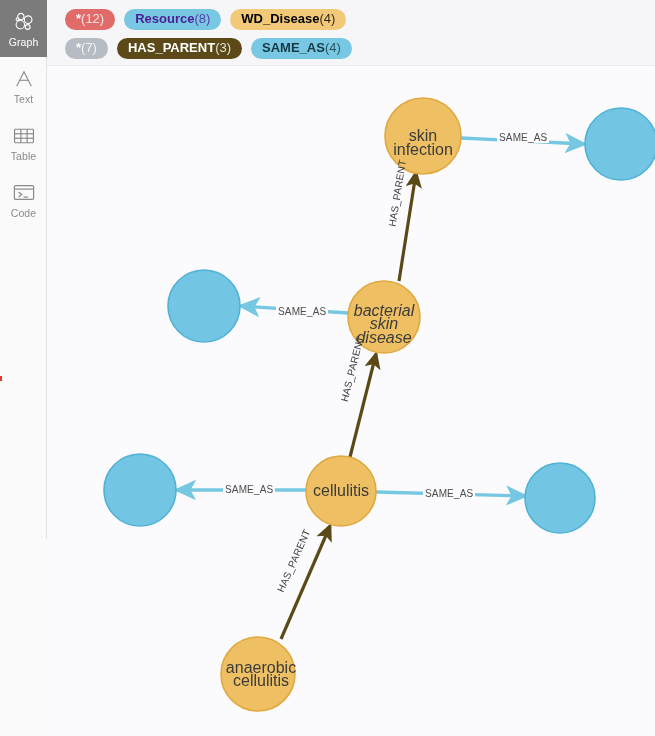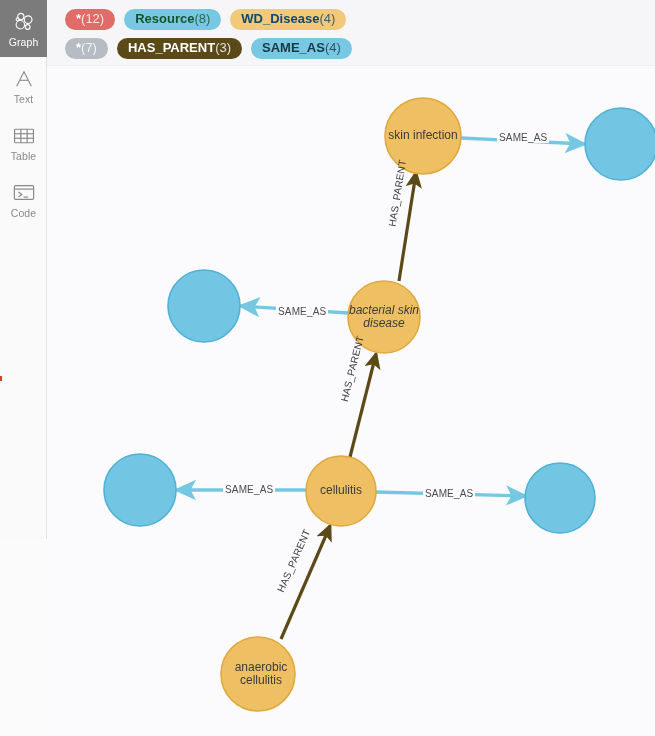--- a/index.html
+++ b/index.html
@@ -110,21 +110,21 @@
     left: 0; top: 66px;
     width: 608px;
     height: 670px;
     overflow: hidden;
   }
   #graph-svg { position: absolute; left: 0; top: 0; }
 
   .node-label {
     position: absolute;
     text-align: center;
-    font-size: 12px;
+    font-size: 16px;
     line-height: 13.5px;
     color: #3b3b3b;
     pointer-events: none;
     white-space: pre-line;
   }
   .edge-label-h {
     position: absolute;
     font-size: 10px;
     letter-spacing: .15px;
     color: #4b4b4b;
@@ -202,25 +202,25 @@
   </div>
 
   <div id="main">
 
     <div id="legend-bar">
       <div class="legend-row">
         <span class="pill" id="p0" style="background: rgb(224, 107, 104); color: rgb(255, 255, 255);">
           <span>*</span>
             <span class="pcount">(12)</span>
         </span>
-        <span class="pill" id="p1" style="background: rgb(120, 200, 227); color: #14532d;">
+        <span class="pill" id="p1" style="background: rgb(120, 200, 227); color: #4c1d95;">
           <span>Resource</span>
             <span class="pcount">(8)</span>
         </span>
-        <span class="pill" id="p2" style="background: rgb(242, 201, 120); color: #0c4a6e;">
+        <span class="pill" id="p2" style="background: rgb(242, 201, 120); color: #000000;">
           <span>WD_Disease</span>
             <span class="pcount">(4)</span>
         </span>
       </div>
       <div class="legend-row">
         <span class="pill" id="p3" style="background: rgb(182, 187, 196); color: rgb(255, 255, 255);">
           <span>*</span>
             <span class="pcount">(7)</span>
         </span>
         <span class="pill" id="p4" style="background: rgb(91, 74, 24); color: rgb(255, 255, 255);">

